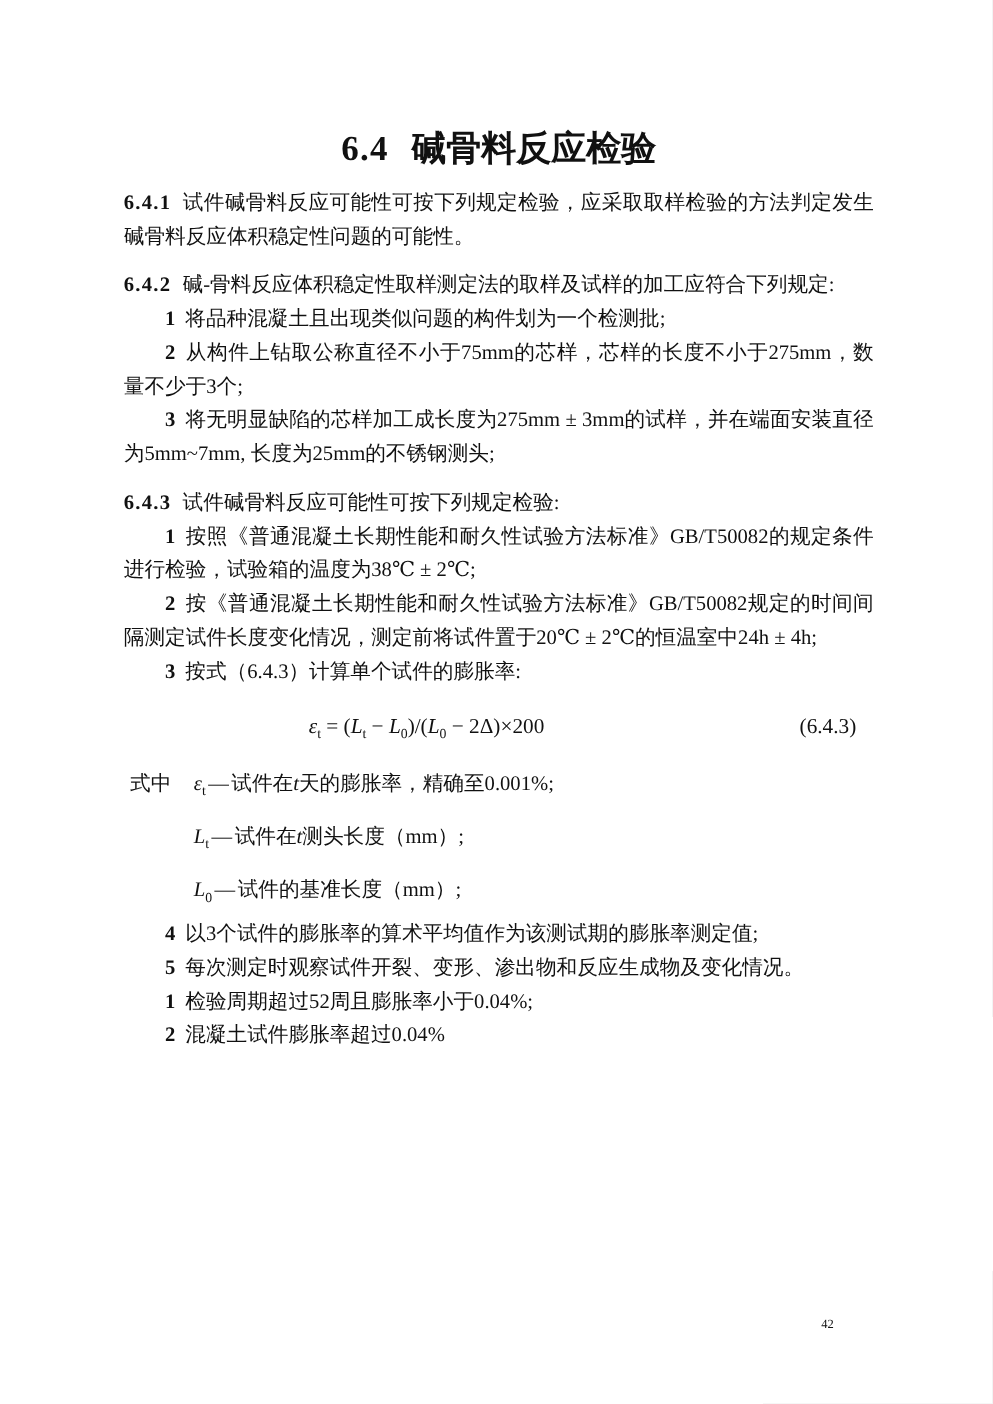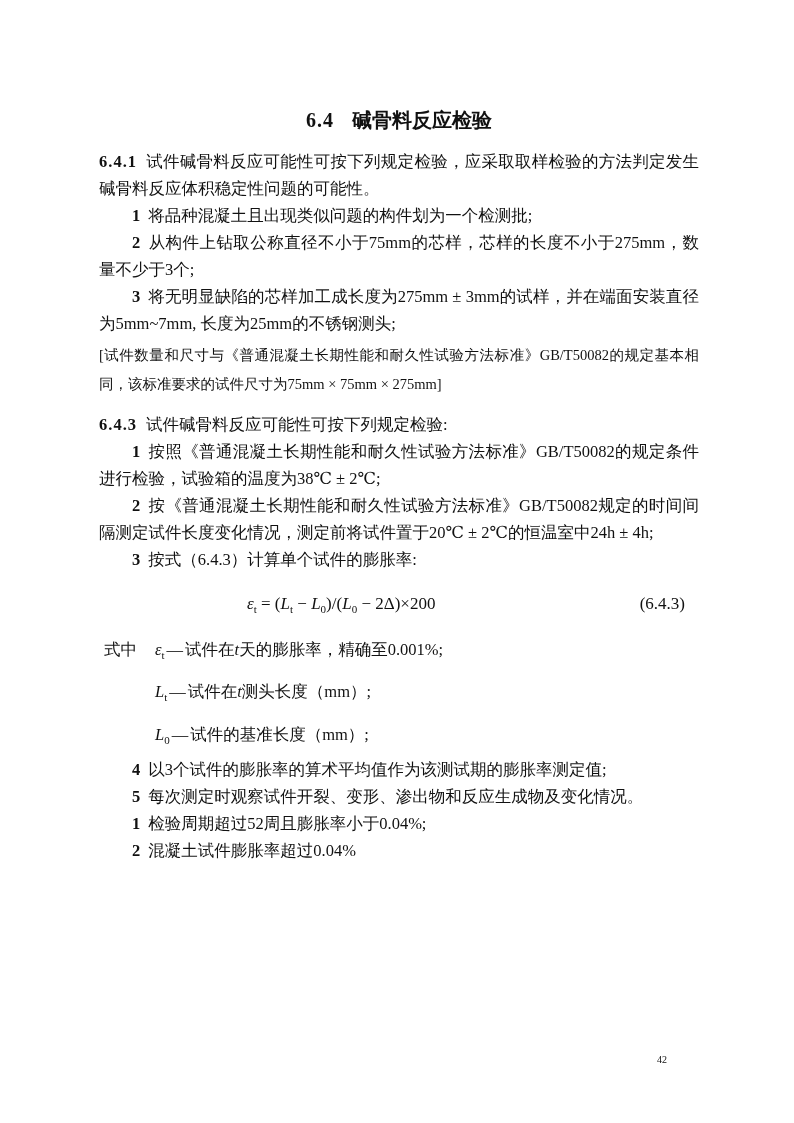--- a/index.html
+++ b/index.html
@@ -13,21 +13,21 @@
     overflow:hidden;
   }
   .content{
     position:absolute;
     left:99px;right:95px;top:106px;
     font-size:16.5px;
     line-height:27px;
     text-align:justify;
   }
   .doc-title{
-    font-size:20px;
+    font-size:28px;
     font-weight:bold;
     text-align:center;
     line-height:28px;
     margin:0 0 14px 0;
   }
   .doc-title .t-num{margin-right:18px;letter-spacing:1px;}
   .sec{margin:0;}
   .sec-gap{margin-top:12px;}
   .sec-num{font-weight:bold;margin-right:9px;letter-spacing:1px;white-space:nowrap;}
   .item{margin:0;text-indent:2em;}
@@ -65,26 +65,26 @@
 </head>
 <body>
 
 <div class="page">
   <div class="content">
 
     <h1 class="doc-title"><span class="t-num">6.4</span><span>碱骨料反应检验</span></h1>
 
     <p class="sec"><span class="sec-num">6.4.1</span><span>试件碱骨料反应可能性可按下列规定检验，应采取取样检验的方法判定发生碱骨料反应体积稳定性问题的可能性。</span></p>
 
+    <p class="sec sec-gap"><span class="sec-num">6.4.2</span><span>碱-骨料反应体积稳定性取样测定法的取样及试样的加工应符合下列规定:</span></p>
 
     <p class="item"><span class="item-num">1</span><span>将品种混凝土且出现类似问题的构件划为一个检测批;</span></p>
     <p class="item"><span class="item-num">2</span><span>从构件上钻取公称直径不小于75mm的芯样，芯样的长度不小于275mm，数量不少于3个;</span></p>
     <p class="item"><span class="item-num">3</span><span>将无明显缺陷的芯样加工成长度为275mm ± 3mm的试样，并在端面安装直径为5mm~7mm, 长度为25mm的不锈钢测头;</span></p>
 
-    <p class="note">[试件数量和尺寸与《普通混凝土长期性能和耐久性试验方法标准》GB/T50082的规定基本相同，该标准要求的试件尺寸为75mm × 75mm × 275mm]</p>
 
     <p class="sec sec-gap"><span class="sec-num">6.4.3</span><span>试件碱骨料反应可能性可按下列规定检验:</span></p>
 
     <p class="item"><span class="item-num">1</span><span>按照《普通混凝土长期性能和耐久性试验方法标准》GB/T50082的规定条件进行检验，试验箱的温度为38℃ ± 2℃;</span></p>
     <p class="item"><span class="item-num">2</span><span>按《普通混凝土长期性能和耐久性试验方法标准》GB/T50082规定的时间间隔测定试件长度变化情况，测定前将试件置于20℃ ± 2℃的恒温室中24h ± 4h;</span></p>
     <p class="item"><span class="item-num">3</span><span>按式（6.4.3）计算单个试件的膨胀率:</span></p>
 
     <div class="formula-row">
       <span class="formula"><i>ε</i><sub>t</sub><span> = (</span><i>L</i><sub>t</sub><span> − </span><i>L</i><sub>0</sub><span>)/(</span><i>L</i><sub>0</sub><span> − 2Δ</span><span>)×200</span></span>
       <span class="eq-num">(6.4.3)</span>

